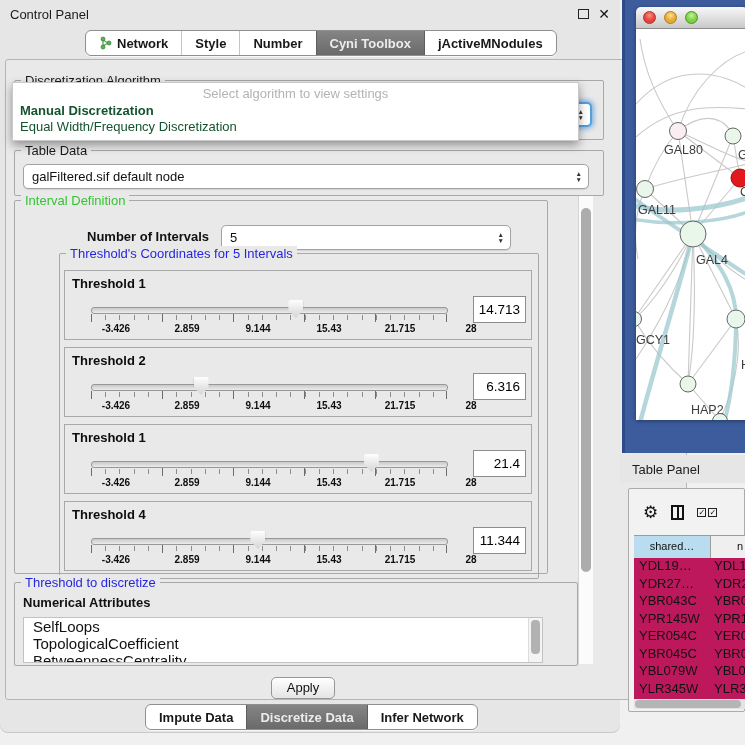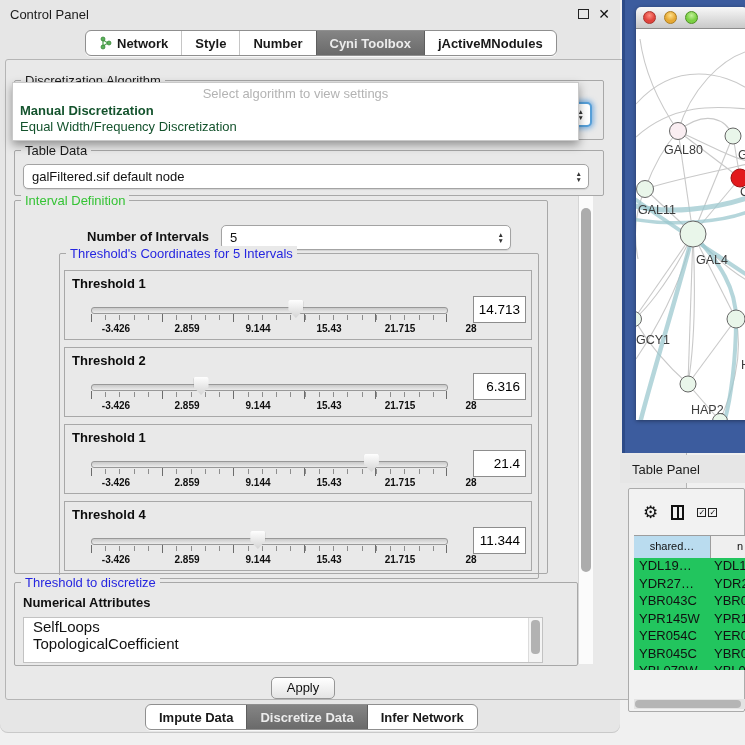--- a/index.html
+++ b/index.html
@@ -107,21 +107,21 @@
   #gearIcon{font-size:17px;color:#111;line-height:17px;}
   #colIcon{width:13px;height:15px;border:2px solid #111;box-sizing:border-box;position:relative;}
   #colIcon:before{content:"";position:absolute;left:50%;top:0;width:2px;height:100%;background:#111;margin-left:-1px;}
   .cbx{width:9px;height:9px;border:1.4px solid #222;font-size:8px;line-height:8px;color:#111;
       display:inline-block;text-align:center;box-sizing:border-box;}
   #cbxWrap{display:flex;gap:2px;}
   #tHead{position:absolute;left:5px;top:46px;width:111px;height:22px;display:flex;
       border-top:1px solid #9d9d9d;border-bottom:1px solid #9d9d9d;font-size:11px;color:#111;}
   #tHead .hc1{width:76px;background:#badcef;border-right:1px solid #9d9d9d;text-align:center;line-height:21px;}
   #tHead .hc2{flex:1;background:#efefef;text-align:right;padding-right:2px;line-height:21px;}
-  #tRows{position:absolute;left:5px;top:69px;width:112px;height:112px;background:#22c55e;overflow:hidden;}
+  #tRows{position:absolute;left:5px;top:69px;width:112px;height:141px;background:#be185d;overflow:hidden;}
   .trow{display:flex;height:17.5px;font-size:13px;color:#111;}
   .trow .c1{width:76px;padding-left:5px;box-sizing:border-box;white-space:nowrap;}
   .trow .c2{flex:1;padding-left:4px;white-space:nowrap;overflow:hidden;}
   #hTrack{position:absolute;left:5px;top:210px;width:111px;height:10px;background:#e3e3e3;}
   #hThumb{position:absolute;left:1px;top:1px;width:106px;height:8px;background:#b5b5b5;border-radius:4px;}
 </style>
 </head>
 <body>
 
 <div id="cp">
@@ -273,20 +273,21 @@
           </div>
       </div>
 
       <div id="attrGroup" class="group">
         <span class="gtitle blue">Threshold to discretize</span>
         <span id="naLabel">Numerical Attributes</span>
         <div id="attrList">
 
         <div class="item">SelfLoops</div>
             <div class="item">TopologicalCoefficient</div>
+            <div class="item">BetweennessCentrality</div>
             <div id="attrScroll">
             <div id="attrThumb"></div>
           </div>
           </div>
       </div>
 
       <div id="vTrack">
         <div id="vThumb"></div>
       </div>
     </div>

